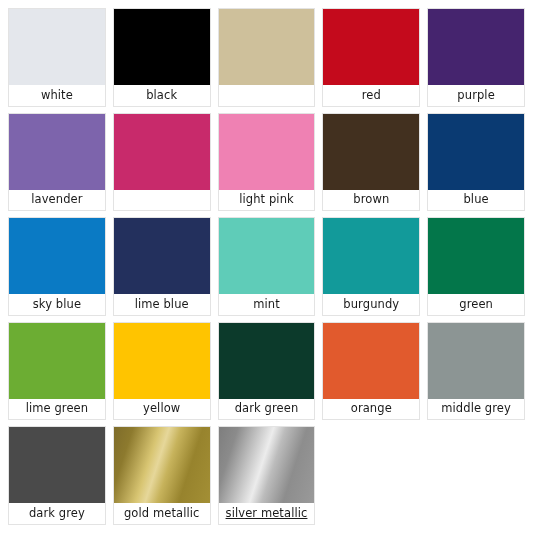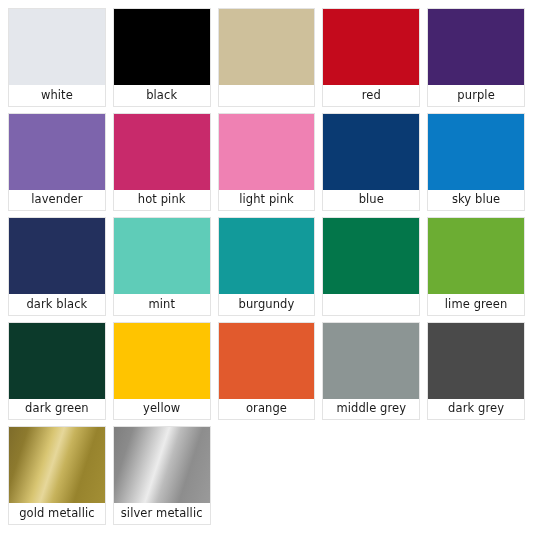--- a/index.html
+++ b/index.html
@@ -76,74 +76,78 @@
     <div class="swatch-card" style="border-color: rgb(227, 227, 227);">
       <div class="swatch-color" style="background: rgb(69, 36, 110);"></div>
       <div class="swatch-label" style="color: rgb(26, 26, 26);">purple</div>
     </div>
     <div class="swatch-card" style="border-color: rgb(227, 227, 227);">
       <div class="swatch-color" style="background: rgb(125, 100, 172);"></div>
       <div class="swatch-label" style="color: rgb(26, 26, 26);">lavender</div>
     </div>
     <div class="swatch-card" style="border-color: rgb(227, 227, 227);">
       <div class="swatch-color" style="background: rgb(200, 42, 107);"></div>
-      <div class="swatch-label" style="color: rgb(26, 26, 26);">hot pink</div>
     </div>
     <div class="swatch-card" style="border-color: rgb(227, 227, 227);">
       <div class="swatch-color" style="background: rgb(239, 129, 179);"></div>
       <div class="swatch-label" style="color: rgb(26, 26, 26); text-align: center;">light pink</div>
+    </div>
+    <div class="swatch-card" style="border-color: rgb(227, 227, 227);">
+      <div class="swatch-color" style="background: rgb(66, 48, 31);"></div>
+      <div class="swatch-label" style="color: rgb(26, 26, 26);">brown</div>
     </div>
     <div class="swatch-card" style="border-color: rgb(227, 227, 227);">
       <div class="swatch-color" style="background: rgb(10, 58, 114);"></div>
       <div class="swatch-label" style="color: rgb(26, 26, 26);">blue</div>
     </div>
     <div class="swatch-card" style="border-color: rgb(227, 227, 227);">
       <div class="swatch-color" style="background: rgb(10, 122, 196);"></div>
       <div class="swatch-label" style="color: rgb(26, 26, 26); text-align: center;">sky blue</div>
     </div>
     <div class="swatch-card" style="border-color: rgb(227, 227, 227);">
       <div class="swatch-color" style="background: rgb(35, 48, 93);"></div>
-      <div class="swatch-label" style="color: rgb(26, 26, 26);">dark black</div>
+      <div class="swatch-label" style="color: rgb(26, 26, 26);">lime blue</div>
     </div>
     <div class="swatch-card" style="border-color: rgb(227, 227, 227);">
       <div class="swatch-color" style="background: rgb(95, 204, 184);"></div>
       <div class="swatch-label" style="color: rgb(26, 26, 26);">mint</div>
     </div>
     <div class="swatch-card" style="border-color: rgb(227, 227, 227);">
       <div class="swatch-color" style="background: rgb(18, 154, 154);"></div>
       <div class="swatch-label" style="color: rgb(26, 26, 26);">burgundy</div>
     </div>
     <div class="swatch-card" style="border-color: rgb(227, 227, 227);">
       <div class="swatch-color" style="background: rgb(3, 118, 74);"></div>
+      <div class="swatch-label" style="color: rgb(26, 26, 26);">green</div>
     </div>
     <div class="swatch-card" style="border-color: rgb(227, 227, 227);">
       <div class="swatch-color" style="background: rgb(108, 173, 51);"></div>
       <div class="swatch-label" style="color: rgb(26, 26, 26);">lime green</div>
     </div>
     <div class="swatch-card" style="border-color: rgb(227, 227, 227);">
+      <div class="swatch-color" style="background: rgb(255, 196, 0);"></div>
+      <div class="swatch-label" style="color: rgb(26, 26, 26);">yellow</div>
+    </div>
+    <div class="swatch-card" style="border-color: rgb(227, 227, 227);">
       <div class="swatch-color" style="background: rgb(12, 58, 43);"></div>
       <div class="swatch-label" style="color: rgb(26, 26, 26);">dark green</div>
-    </div>
-    <div class="swatch-card" style="border-color: rgb(227, 227, 227);">
-      <div class="swatch-color" style="background: rgb(255, 196, 0);"></div>
-      <div class="swatch-label" style="color: rgb(26, 26, 26);">yellow</div>
     </div>
     <div class="swatch-card" style="border-color: rgb(227, 227, 227);">
       <div class="swatch-color" style="background: rgb(225, 90, 45);"></div>
       <div class="swatch-label" style="color: rgb(26, 26, 26);">orange</div>
     </div>
     <div class="swatch-card" style="border-color: rgb(227, 227, 227);">
       <div class="swatch-color" style="background: rgb(140, 149, 148);"></div>
       <div class="swatch-label" style="color: rgb(26, 26, 26);">middle grey</div>
     </div>
     <div class="swatch-card" style="border-color: rgb(227, 227, 227);">
       <div class="swatch-color" style="background: rgb(74, 74, 74);"></div>
       <div class="swatch-label" style="color: rgb(26, 26, 26);">dark grey</div>
     </div>
     <div class="swatch-card" style="border-color: rgb(227, 227, 227);">
       <div class="swatch-color" style="background: linear-gradient(108deg, rgb(126, 108, 42) 0%, rgb(141, 122, 46) 16%, rgb(216, 197, 114) 38%, rgb(230, 215, 154) 46%, rgb(199, 179, 92) 56%, rgb(151, 131, 45) 74%, rgb(163, 143, 53) 100%);"></div>
       <div class="swatch-label" style="color: rgb(26, 26, 26);">gold metallic</div>
     </div>
     <div class="swatch-card" style="border-color: rgb(227, 227, 227);">
       <div class="swatch-color" style="background: linear-gradient(108deg, rgb(126, 126, 126) 0%, rgb(139, 139, 139) 16%, rgb(210, 210, 210) 38%, rgb(236, 236, 236) 46%, rgb(188, 188, 188) 56%, rgb(141, 141, 141) 74%, rgb(154, 154, 154) 100%);"></div>
-      <div class="swatch-label" style="color: rgb(26, 26, 26);">silver metallic</div>
+      <div class="swatch-label" style="color: rgb(26, 26, 26); text-decoration: underline;">silver metallic</div>
     </div>
   </div>
 
 </body></html>

